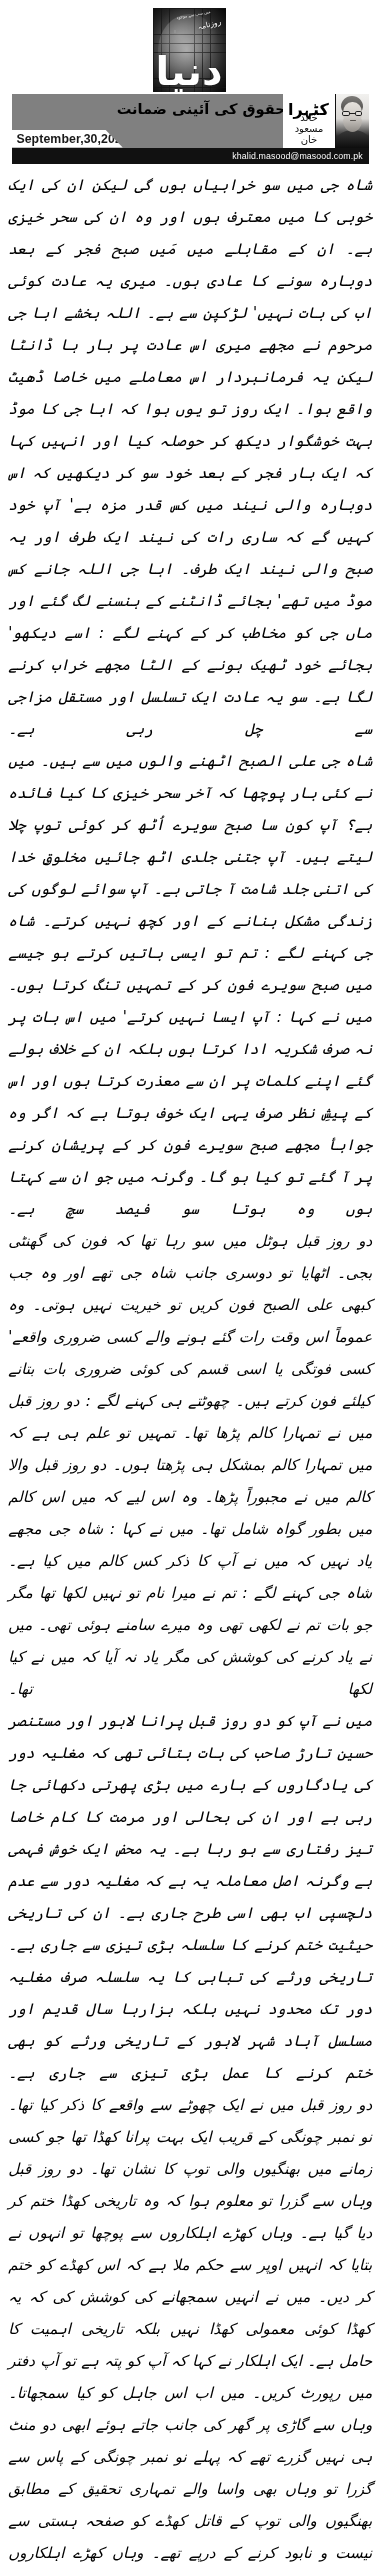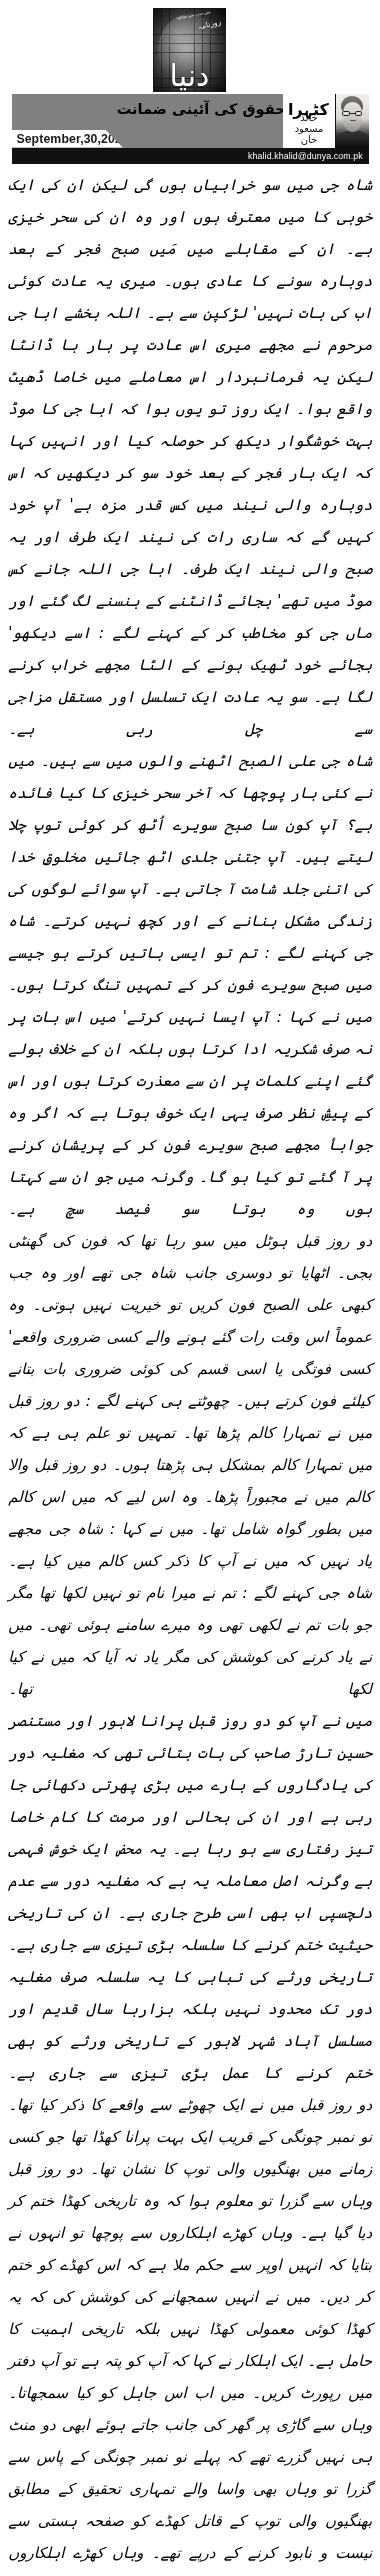--- a/index.html
+++ b/index.html
@@ -26,23 +26,23 @@
     opacity:.85;
   }
   .masthead .globe-shade{
     position:absolute; left:4.7px; top:5.9px; width:63px; height:73px;
     border-radius:50%;
     background:radial-gradient(circle at 34% 30%, rgba(255,255,255,.30), rgba(0,0,0,0) 58%);
     mix-blend-mode:screen;
   }
   .masthead .logo-main{
     position:absolute; right:3.5px; bottom:2.3px; left:3.5px;
-    color:#ffffff; font-size:30px; line-height:.92;
-    font-family:"DejaVu Sans","Liberation Sans", sans-serif;
-    font-weight:400; text-align:center; letter-spacing:-1.2px;
+    color:#ffffff; font-size:40px; line-height:.92;
+    font-family:"DejaVu Sans","Liberation Sans", sans-serif;
+    font-weight:700; text-align:center; letter-spacing:-1.2px;
     text-shadow:0 0 1.2px #000;
   }
   .masthead .logo-sub{
     position:absolute; right:4.7px; top:9.4px;
     color:#ffffff; font-size:7.6px; line-height:1;
     font-family:"DejaVu Sans","Liberation Sans", sans-serif;
     transform:rotate(-14deg); transform-origin:100% 50%;
     text-shadow:0 0 1.2px #000; white-space:nowrap;
   }
   .masthead .logo-tag{
@@ -200,21 +200,21 @@
       <b></b>
       <i class="r"></i>
   </div>
 </div>
 
 <div class="datetag">
   <span>September,30,2025</span>
 </div>
 
 <div class="mailbar">
-  <span>khalid.khalid@dunya.com.pk</span>
+  <span>khalid.masood@masood.com.pk</span>
 </div>
 
 <div class="article">
     <p>شاہ جی میں سو خرابیاں ہوں گی لیکن ان کی ایک خوبی کا میں معترف ہوں اور وہ ان کی سحر خیزی ہے۔ ان کے مقابلے میں مَیں صبح فجر کے بعد دوبارہ سونے کا عادی ہوں۔ میری یہ عادت کوئی اب کی بات نہیں' لڑکپن سے ہے۔ اللہ بخشے ابا جی مرحوم نے مجھے میری اس عادت پر بار ہا ڈانٹا لیکن یہ فرمانبردار اس معاملے میں خاصا ڈھیٹ واقع ہوا۔ ایک روز تو یوں ہوا کہ ابا جی کا موڈ بہت خوشگوار دیکھ کر حوصلہ کیا اور انہیں کہا کہ ایک بار فجر کے بعد خود سو کر دیکھیں کہ اس دوبارہ والی نیند میں کس قدر مزہ ہے' آپ خود کہیں گے کہ ساری رات کی نیند ایک طرف اور یہ صبح والی نیند ایک طرف۔ ابا جی اللہ جانے کس موڈ میں تھے' بجائے ڈانٹنے کے ہنسنے لگ گئے اور ماں جی کو مخاطب کر کے کہنے لگے : اسے دیکھو' بجائے خود ٹھیک ہونے کے الٹا مجھے خراب کرنے لگا ہے۔ سو یہ عادت ایک تسلسل اور مستقل مزاجی سے چل رہی ہے۔</p>
     <p>شاہ جی علی الصبح اٹھنے والوں میں سے ہیں۔ میں نے کئی بار پوچھا کہ آخر سحر خیزی کا کیا فائدہ ہے؟ آپ کون سا صبح سویرے اُٹھ کر کوئی توپ چلا لیتے ہیں۔ آپ جتنی جلدی اٹھ جائیں مخلوقِ خدا کی اتنی جلد شامت آ جاتی ہے۔ آپ سوائے لوگوں کی زندگی مشکل بنانے کے اور کچھ نہیں کرتے۔ شاہ جی کہنے لگے : تم تو ایسی باتیں کرتے ہو جیسے میں صبح سویرے فون کر کے تمہیں تنگ کرتا ہوں۔ میں نے کہا : آپ ایسا نہیں کرتے' میں اس بات پر نہ صرف شکریہ ادا کرتا ہوں بلکہ ان کے خلاف بولے گئے اپنے کلمات پر ان سے معذرت کرتا ہوں اور اس کے پیشِ نظر صرف یہی ایک خوف ہوتا ہے کہ اگر وہ جوابأ مجھے صبح سویرے فون کر کے پریشان کرنے پر آ گئے تو کیا ہو گا۔ وگرنہ میں جو ان سے کہتا ہوں وہ ہوتا سو فیصد سچ ہے۔</p>
     <p>دو روز قبل ہوٹل میں سو رہا تھا کہ فون کی گھنٹی بجی۔ اٹھایا تو دوسری جانب شاہ جی تھے اور وہ جب کبھی علی الصبح فون کریں تو خیریت نہیں ہوتی۔ وہ عموماً اس وقت رات گئے ہونے والے کسی ضروری واقعے' کسی فوتگی یا اسی قسم کی کوئی ضروری بات بتانے کیلئے فون کرتے ہیں۔ چھوٹتے ہی کہنے لگے : دو روز قبل میں نے تمہارا کالم پڑھا تھا۔ تمہیں تو علم ہی ہے کہ میں تمہارا کالم بمشکل ہی پڑھتا ہوں۔ دو روز قبل والا کالم میں نے مجبوراً پڑھا۔ وہ اس لیے کہ میں اس کالم میں بطور گواہ شامل تھا۔ میں نے کہا : شاہ جی مجھے یاد نہیں کہ میں نے آپ کا ذکر کس کالم میں کیا ہے۔ شاہ جی کہنے لگے : تم نے میرا نام تو نہیں لکھا تھا مگر جو بات تم نے لکھی تھی وہ میرے سامنے ہوئی تھی۔ میں نے یاد کرنے کی کوشش کی مگر یاد نہ آیا کہ میں نے کیا لکھا تھا۔</p>
     <p>میں نے آپ کو دو روز قبل پرانا لاہور اور مستنصر حسین تارڑ صاحب کی بات بتائی تھی کہ مغلیہ دور کی یادگاروں کے بارے میں بڑی پھرتی دکھائی جا رہی ہے اور ان کی بحالی اور مرمت کا کام خاصا تیز رفتاری سے ہو رہا ہے۔ یہ محض ایک خوش فہمی ہے وگرنہ اصل معاملہ یہ ہے کہ مغلیہ دور سے عدم دلچسپی اب بھی اسی طرح جاری ہے۔ ان کی تاریخی حیثیت ختم کرنے کا سلسلہ بڑی تیزی سے جاری ہے۔ تاریخی ورثے کی تباہی کا یہ سلسلہ صرف مغلیہ دور تک محدود نہیں بلکہ ہزارہا سال قدیم اور مسلسل آباد شہر لاہور کے تاریخی ورثے کو بھی ختم کرنے کا عمل بڑی تیزی سے جاری ہے۔</p>
     <p>دو روز قبل میں نے ایک چھوٹے سے واقعے کا ذکر کیا تھا۔ نو نمبر چونگی کے قریب ایک بہت پرانا کھڈا تھا جو کسی زمانے میں بھنگیوں والی توپ کا نشان تھا۔ دو روز قبل وہاں سے گزرا تو معلوم ہوا کہ وہ تاریخی کھڈا ختم کر دیا گیا ہے۔ وہاں کھڑے اہلکاروں سے پوچھا تو انہوں نے بتایا کہ انہیں اوپر سے حکم ملا ہے کہ اس کھڈے کو ختم کر دیں۔ میں نے انہیں سمجھانے کی کوشش کی کہ یہ کھڈا کوئی معمولی کھڈا نہیں بلکہ تاریخی اہمیت کا حامل ہے۔ ایک اہلکار نے کہا کہ آپ کو پتہ ہے تو آپ دفتر میں رپورٹ کریں۔ میں اب اس جاہل کو کیا سمجھاتا۔ وہاں سے گاڑی پر گھر کی جانب جاتے ہوئے ابھی دو منٹ ہی نہیں گزرے تھے کہ پہلے نو نمبر چونگی کے پاس سے گزرا تو وہاں بھی واسا والے تمہاری تحقیق کے مطابق بھنگیوں والی توپ کے قاتل کھڈے کو صفحہ ہستی سے نیست و نابود کرنے کے درپے تھے۔ وہاں کھڑے اہلکاروں سے اس کھڈے کو صفحہ ہستی سے مٹانے کی وجہ دریافت کی تو انہوں نے بھی وہی بتایا جو نیشن بج ہاؤس کے سامنے 1857ء کی جنگ آزادی والے کھڈے کو ختم کرنے کے درپے سپروائزر نے بتایا تھا۔ پھر کہنے لگے تمہارے کالم ہیں ہی منحوس' جس چیز کے بارے میں بھی لکھتے ہو اس کی شامت آ جاتی ہے۔ صرف تمہارے کالم نے ان دو تاریخی کھڈوں کو ہستی سے نیستی میں بدل دیا۔</p>
   </div>
 

